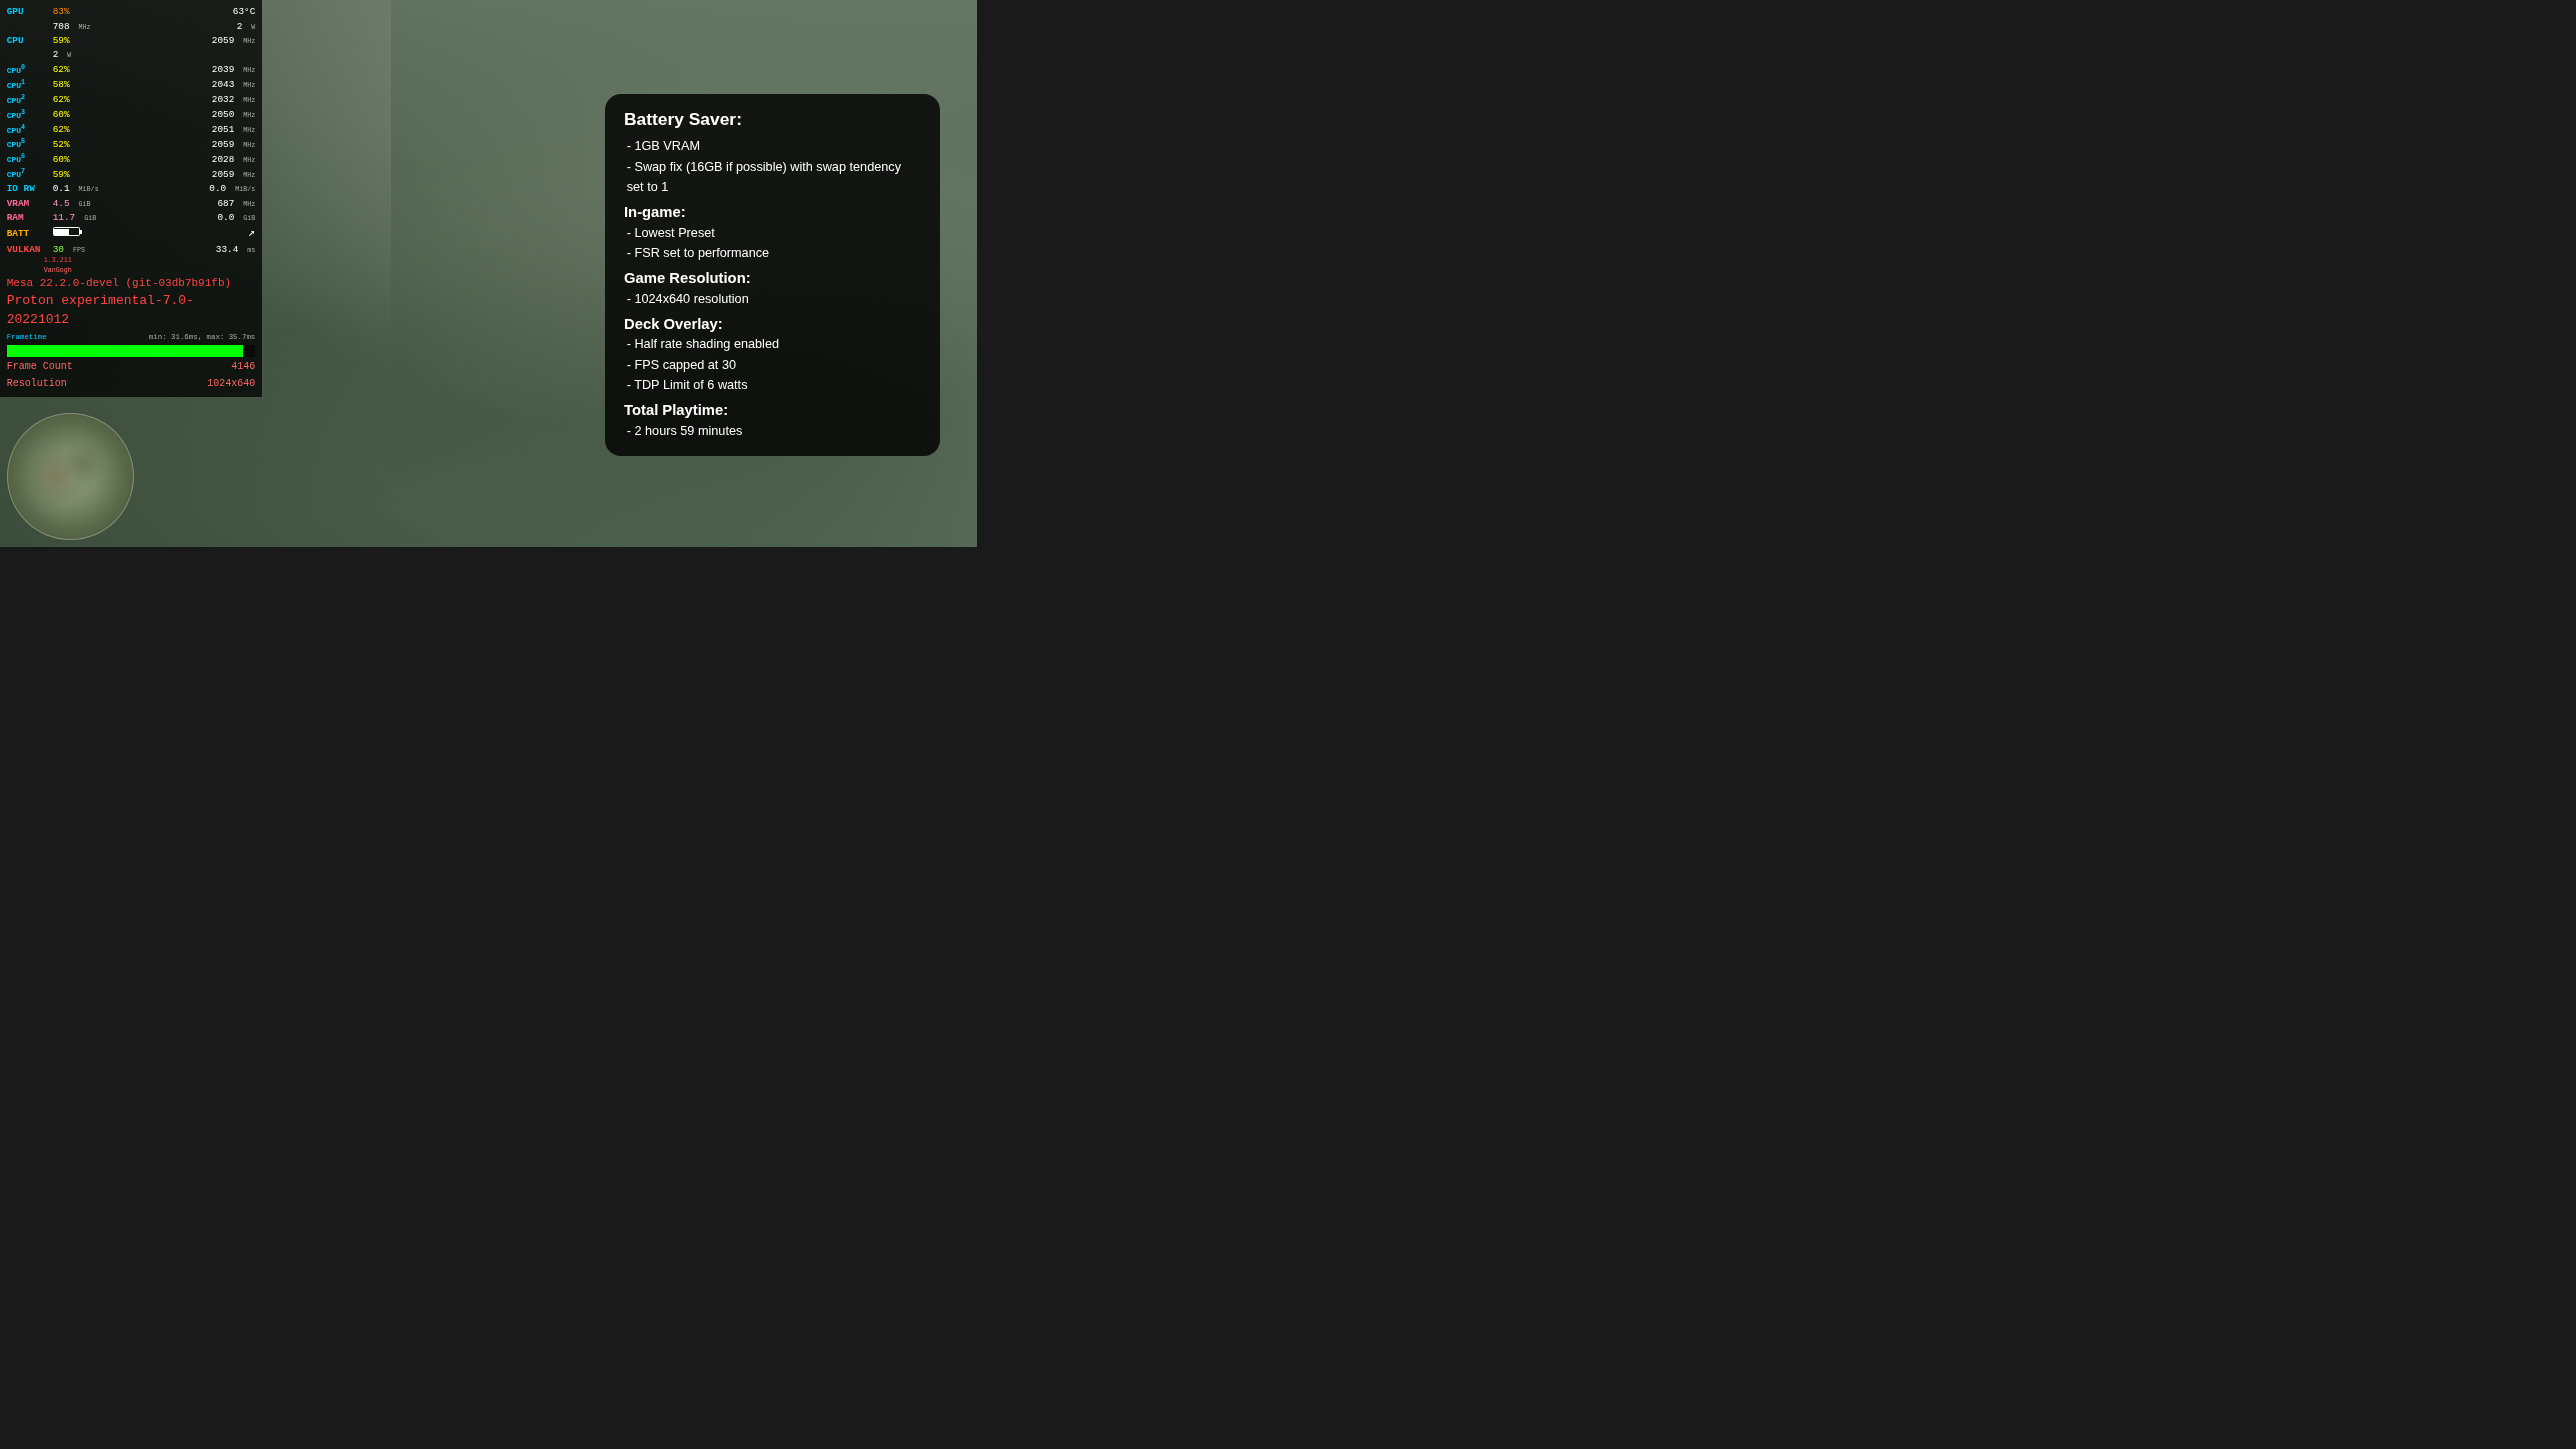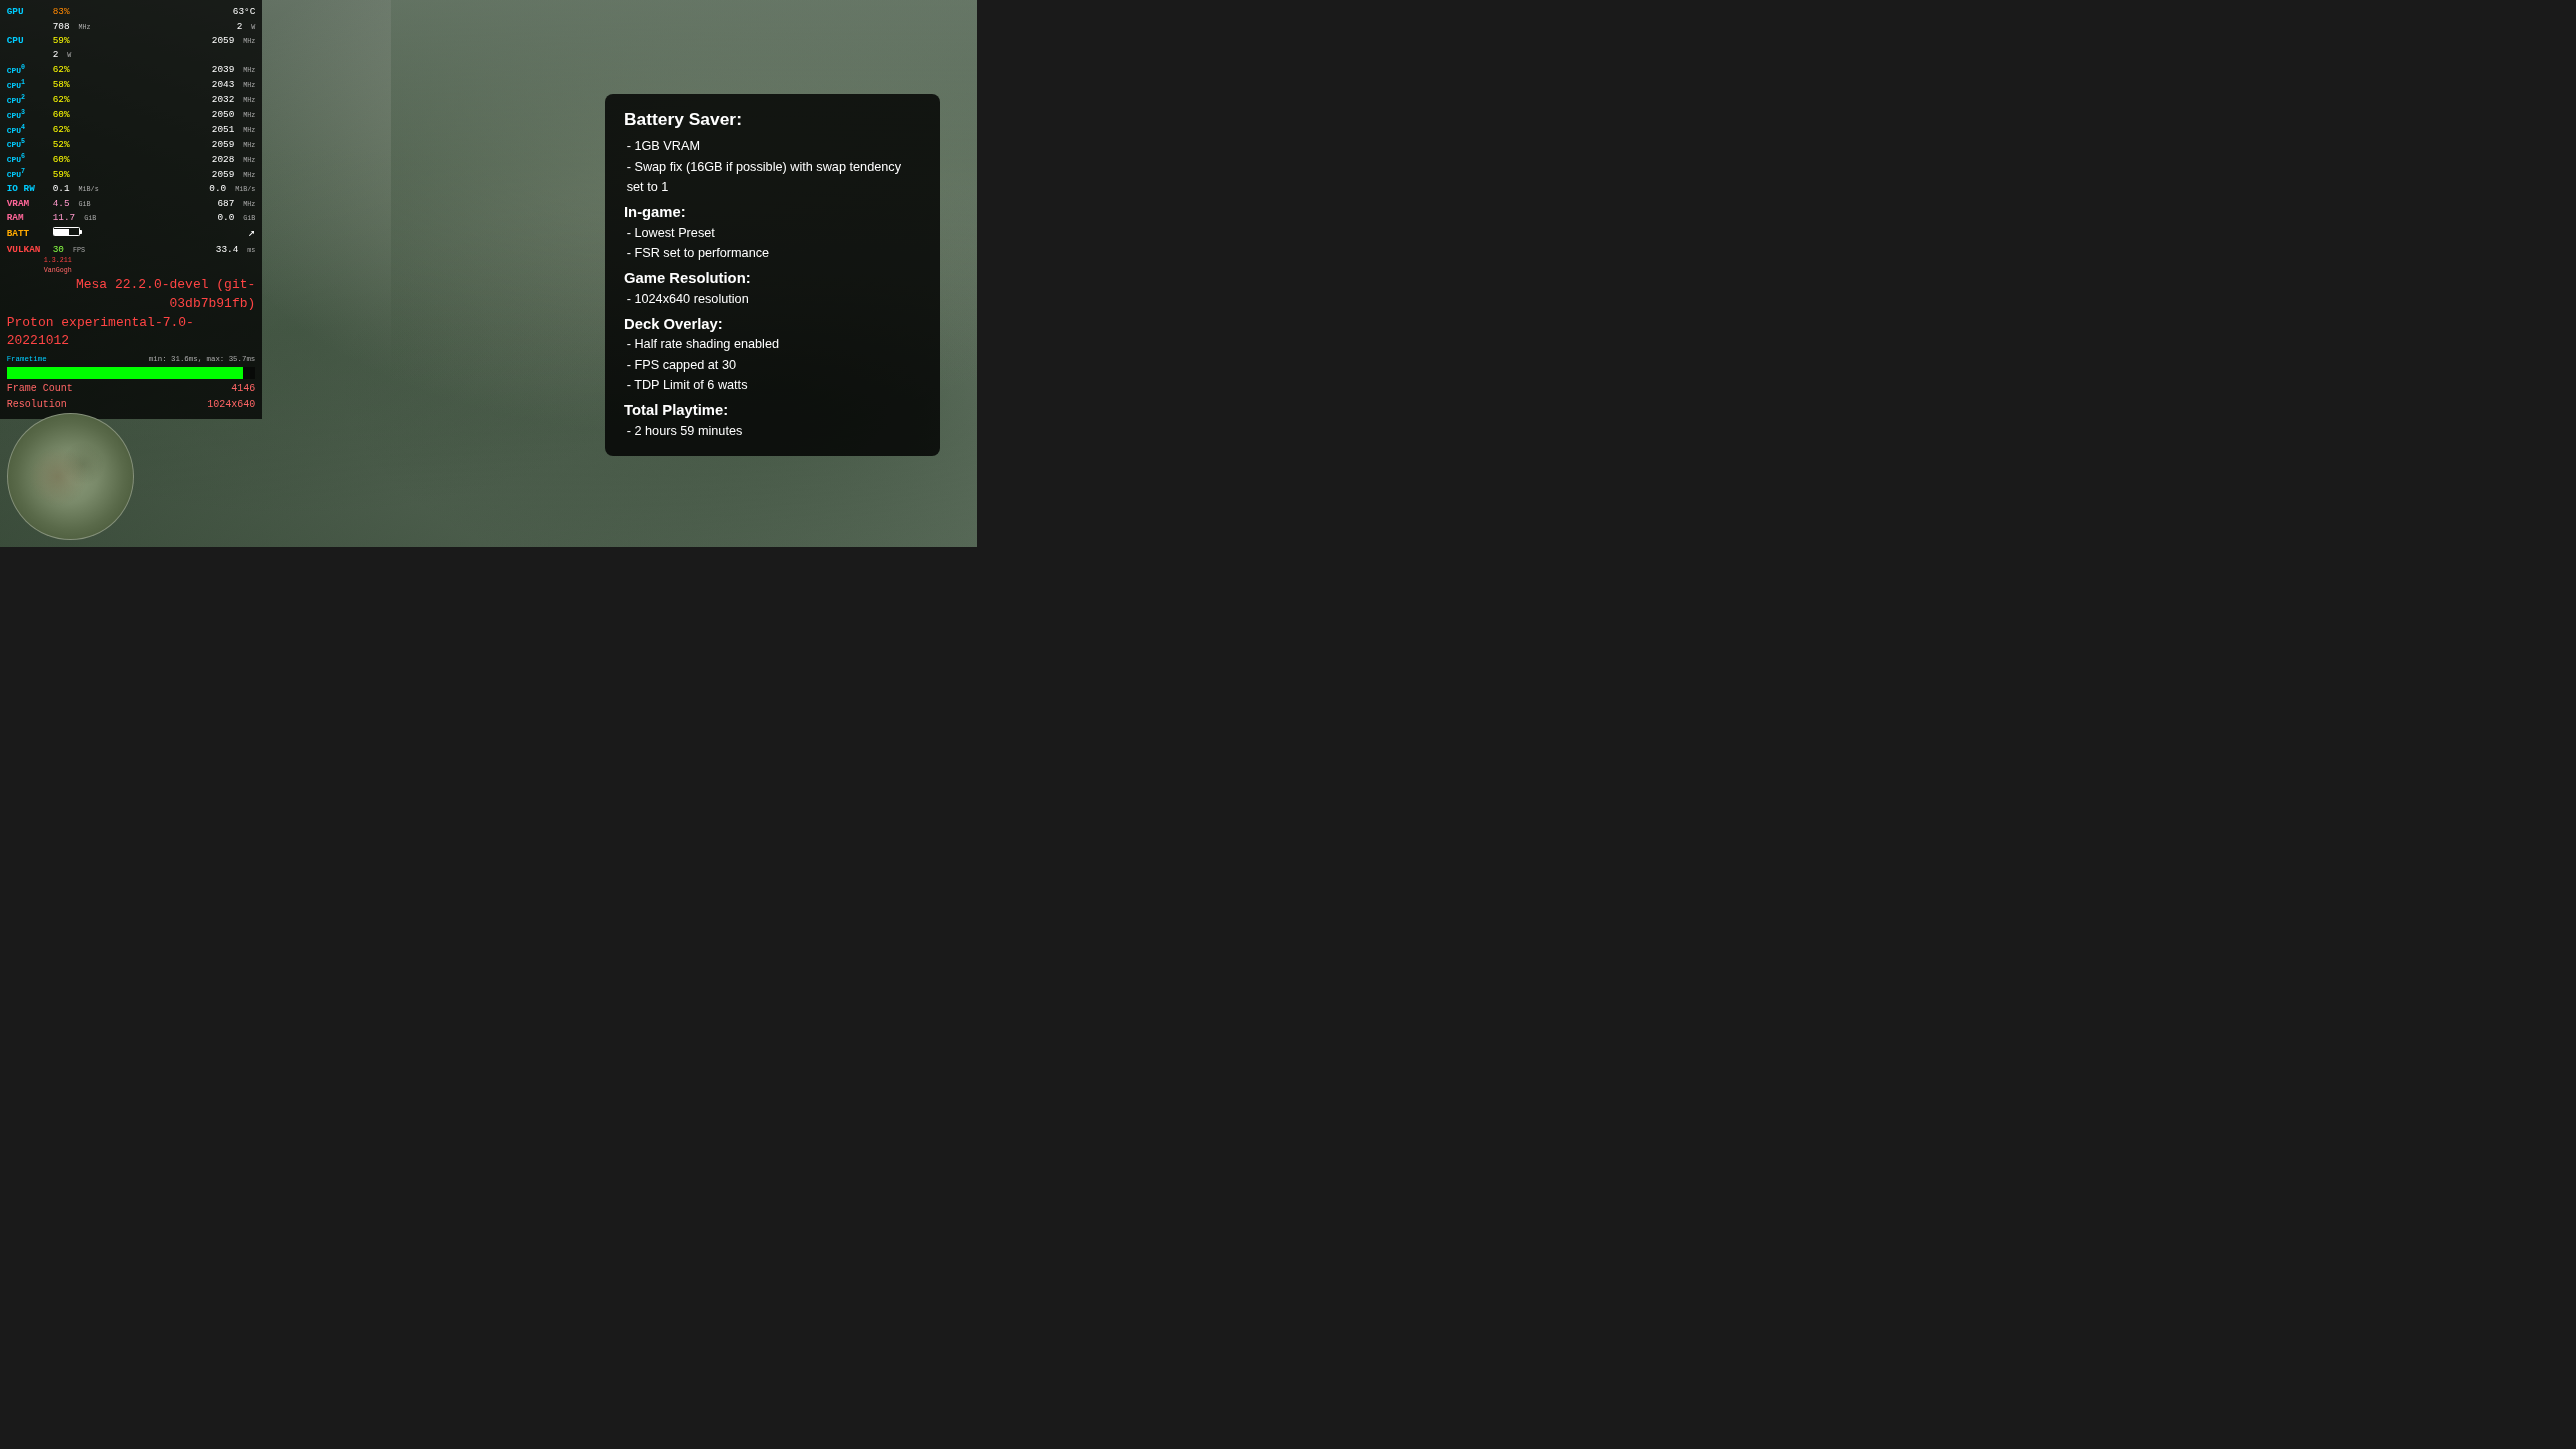--- a/index.html
+++ b/index.html
@@ -156,21 +156,21 @@
         radial-gradient(circle at 60% 40%, rgba(80,90,60,0.4) 0%, transparent 20%);
     }
 
     
     .info-panel {
       position: absolute;
       top: 94px;
       right: 37px;
       width: 335px;
       background: rgba(0,0,0,0.82);
-      border-radius: 8px;
+      border-radius: 16px;
       padding: 14.8px 19px;
       color: #ffffff;
       font-family: Arial, sans-serif;
     }
 
     .info-title {
       font-size: 17.4px;
       font-weight: bold;
       margin-bottom: 6.7px;
     }
@@ -232,23 +232,22 @@
     }
 
     .vangogh-text {
       color: #ff6666;
       font-size: 6.7px;
       margin-left: 37px;
     }
 
     .mesa-text {
       color: #ff4444;
-      font-size: 13px;
+      font-size: 11px;
       margin-left: 0;
-      text-align: right;
     }
 
     .proton-text {
       color: #ff4444;
       font-size: 13px;
     }
 
     .frametime-text {
       color: #00ccff;
       font-size: 7.4px;

